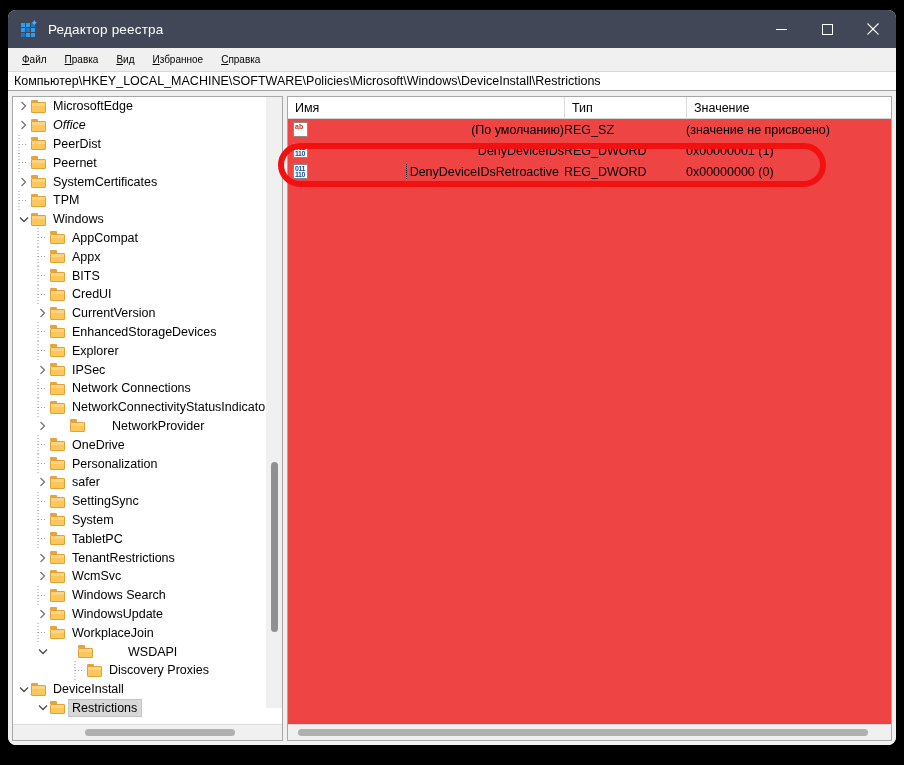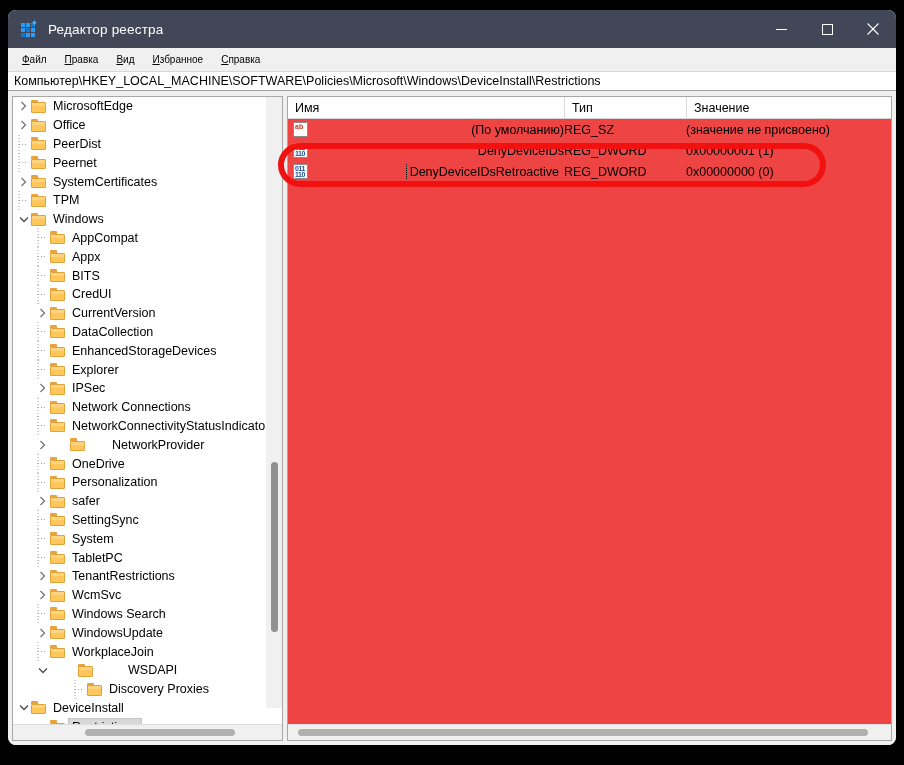--- a/index.html
+++ b/index.html
@@ -368,21 +368,21 @@
                 <svg width="7" height="10" viewBox="0 0 7 10">
                   <polyline points="1.5,1 5.5,5 1.5,9" fill="none" stroke="#767676" stroke-width="1.3"></polyline>
                 </svg>
               </span>
               <span class="fold">
                 <span class="tab"></span>
                 <span class="body"></span>
               </span>
               <span class="lbl">MicrosoftEdge</span>
             </div>
-            <div class="tnode" style="padding-left: 3px;">
+            <div class="tnode" style="padding-left: 3px; font-style: italic;">
               <span class="twist">
                 <svg width="7" height="10" viewBox="0 0 7 10">
                   <polyline points="1.5,1 5.5,5 1.5,9" fill="none" stroke="#767676" stroke-width="1.3"></polyline>
                 </svg>
               </span>
               <span class="fold">
                 <span class="tab"></span>
                 <span class="body"></span>
               </span>
               <span class="lbl">Office</span>
@@ -506,33 +506,20 @@
               <span class="twist">
                 <svg width="7" height="10" viewBox="0 0 7 10">
                   <polyline points="1.5,1 5.5,5 1.5,9" fill="none" stroke="#767676" stroke-width="1.3"></polyline>
                 </svg>
               </span>
               <span class="fold">
                 <span class="tab"></span>
                 <span class="body"></span>
               </span>
               <span class="lbl">CurrentVersion</span>
-            </div>
-            <div class="tnode" style="padding-left: 22px;">
-              <span class="twist">
-                <svg width="11" height="19" viewBox="0 0 11 19">
-                  <line x1="1" y1="0" x2="1" y2="19" stroke="#9a9a9a" stroke-width="1" stroke-dasharray="1,2"></line>
-                  <line x1="1" y1="9.5" x2="9" y2="9.5" stroke="#9a9a9a" stroke-width="1" stroke-dasharray="1,2"></line>
-                </svg>
-              </span>
-              <span class="fold">
-                <span class="tab"></span>
-                <span class="body"></span>
-              </span>
-              <span class="lbl">DataCollection</span>
             </div>
             <div class="tnode" style="padding-left: 22px;">
               <span class="twist">
                 <svg width="11" height="19" viewBox="0 0 11 19">
                   <line x1="1" y1="0" x2="1" y2="19" stroke="#9a9a9a" stroke-width="1" stroke-dasharray="1,2"></line>
                   <line x1="1" y1="9.5" x2="9" y2="9.5" stroke="#9a9a9a" stroke-width="1" stroke-dasharray="1,2"></line>
                 </svg>
               </span>
               <span class="fold">
                 <span class="tab"></span>

